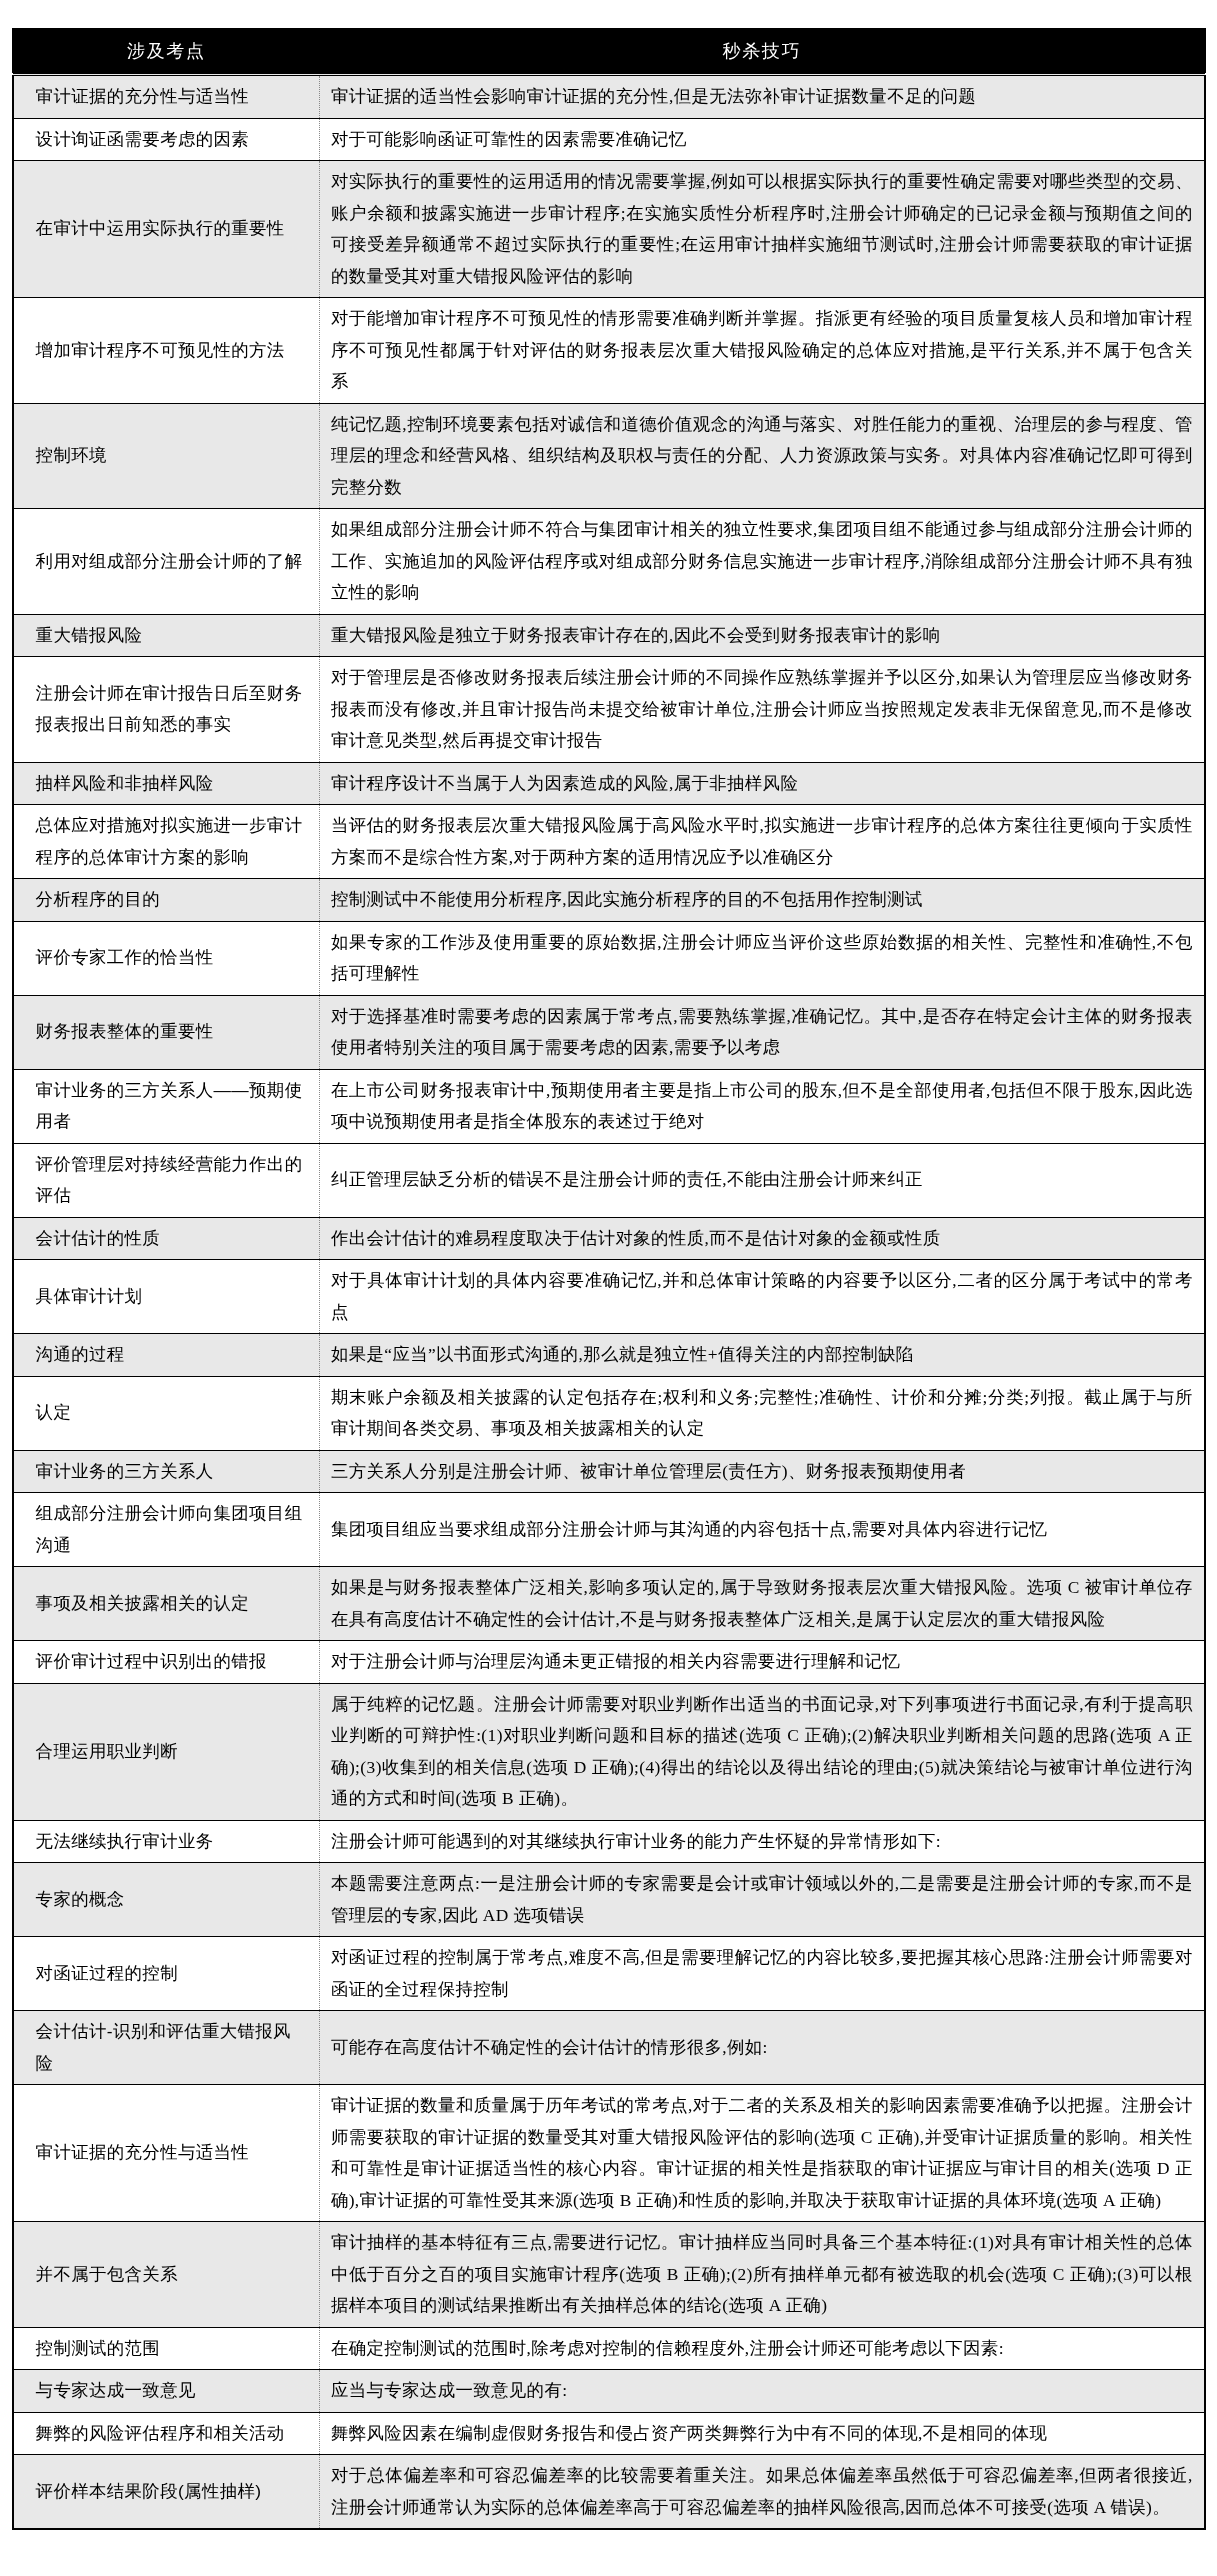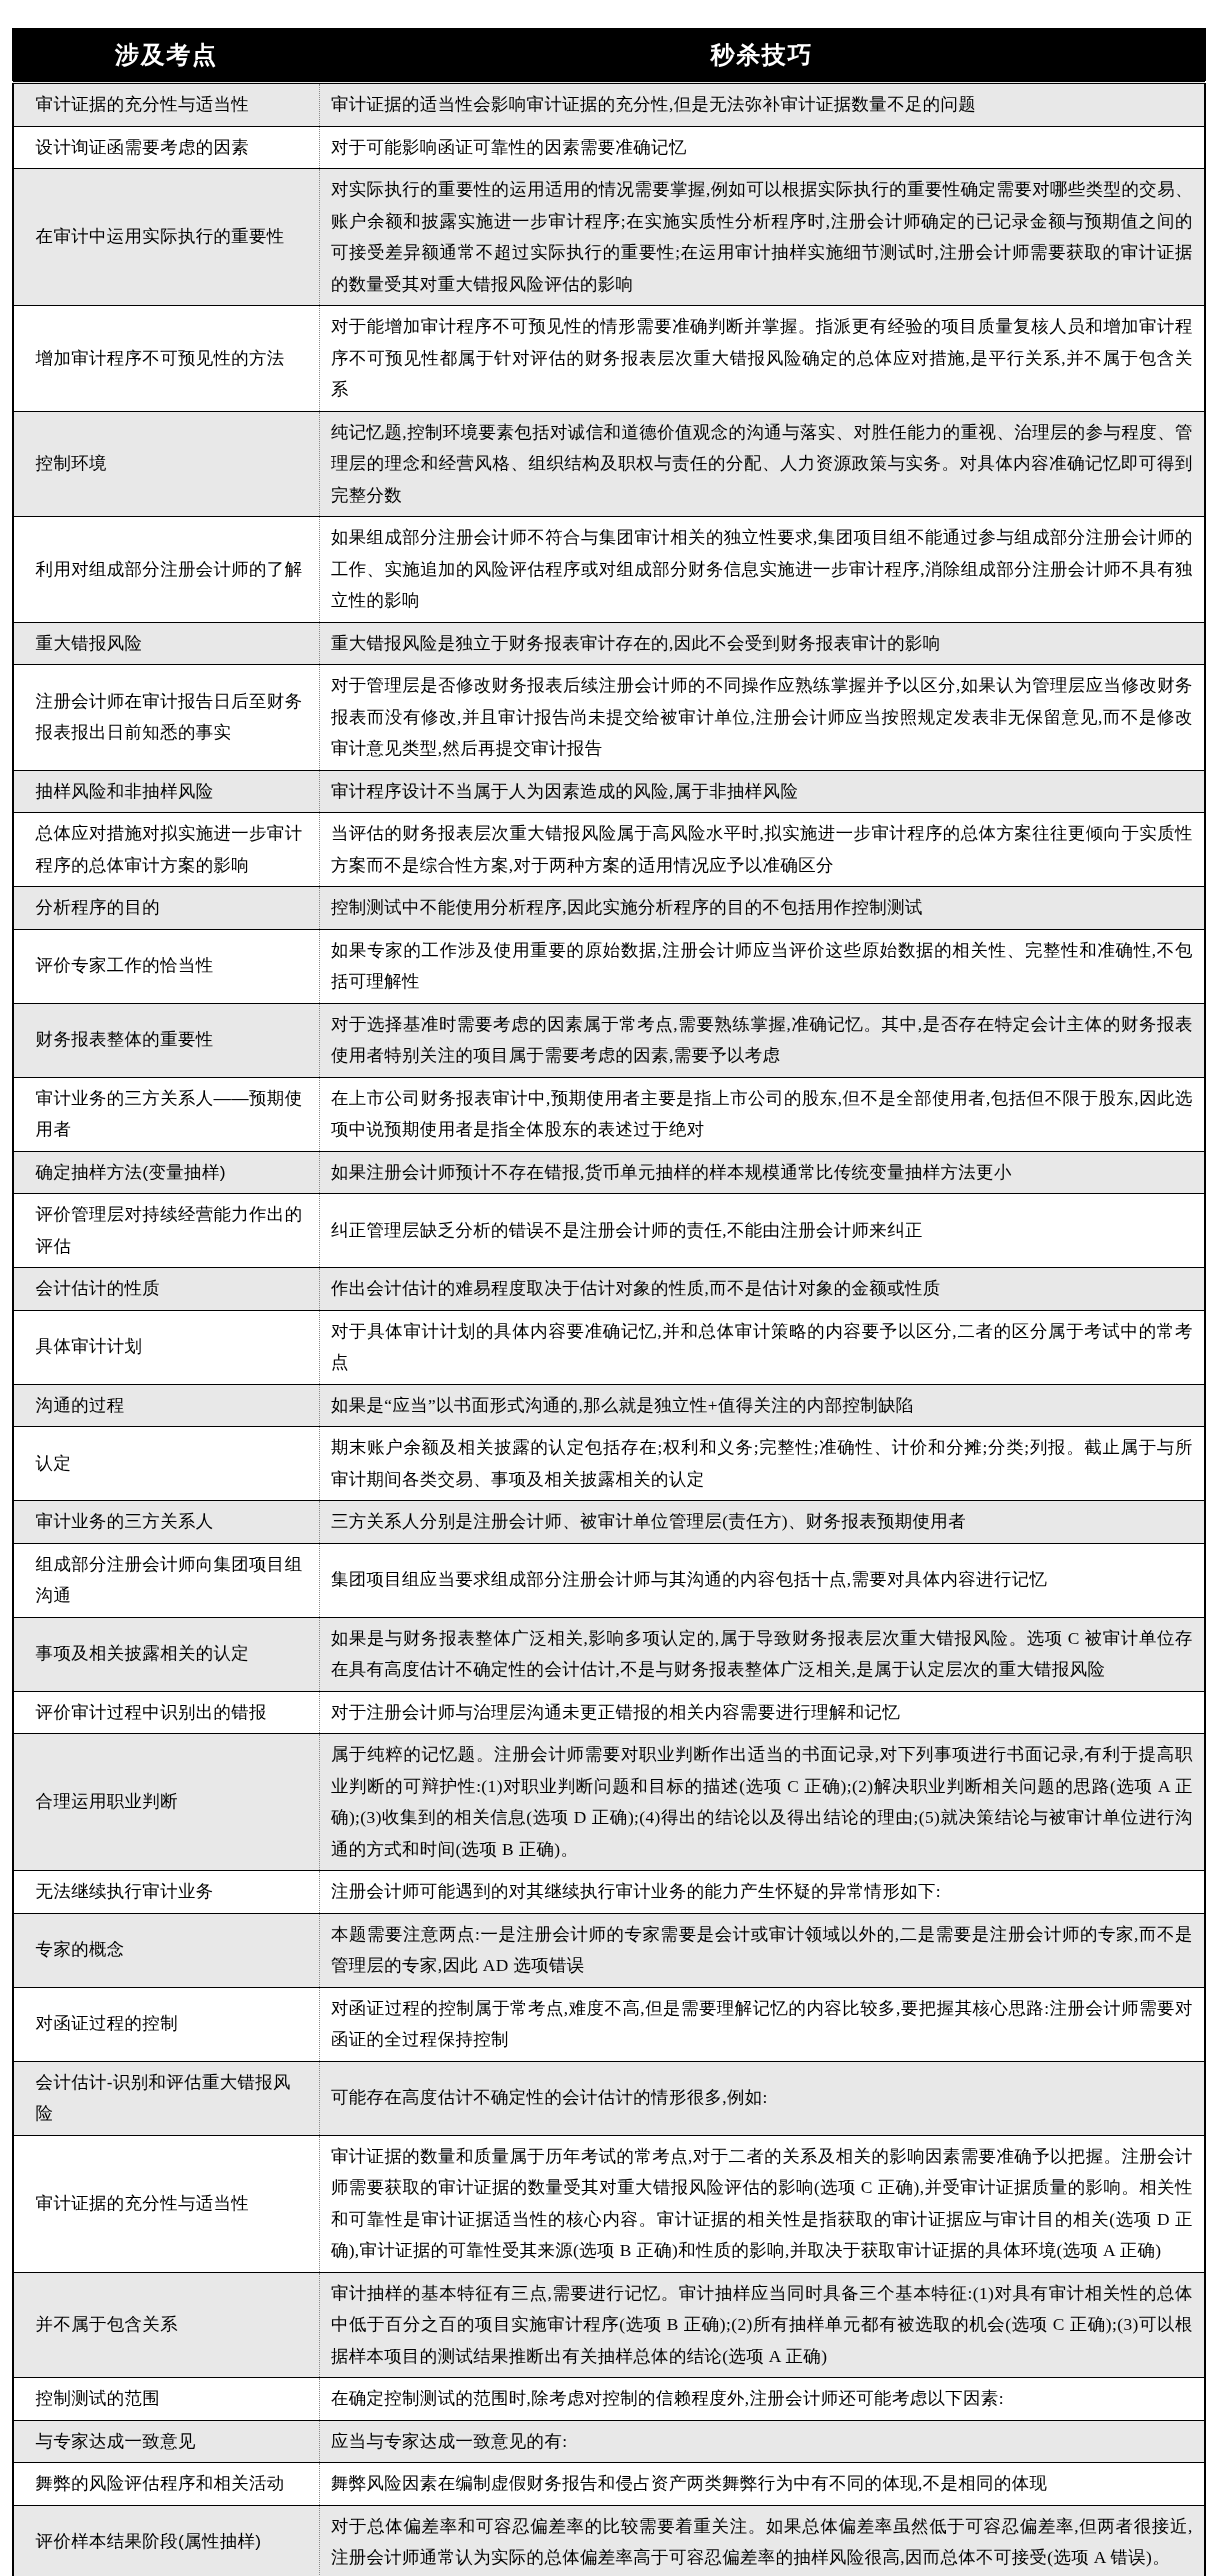--- a/index.html
+++ b/index.html
@@ -15,22 +15,22 @@
   table.tips {
     border-collapse: collapse;
     table-layout: fixed;
     width: 1194px;
     border: 2.5px solid #000000;
   }
   table.tips col.c-topic { width: 307px; }
   table.tips th {
     background: #000000;
     color: #ffffff;
-    font-weight: bold;
-    font-size: 24px;
+    font-weight: normal;
+    font-size: 18px;
     letter-spacing: 1.7px;
     padding: 9px 5px;
     border: 1.7px solid #000000;
     border-bottom: 4.1px double #000000;
     text-align: center;
   }
   table.tips td {
     border-top: 1.7px solid #000000;
     border-bottom: 1.7px solid #000000;
     font-size: 17.4px;
@@ -118,24 +118,20 @@
     <td class="tip">如果专家的工作涉及使用重要的原始数据,注册会计师应当评价这些原始数据的相关性、完整性和准确性,不包括可理解性</td>
   </tr>
         <tr class="alt">
     <td class="topic">财务报表整体的重要性</td>
     <td class="tip">对于选择基准时需要考虑的因素属于常考点,需要熟练掌握,准确记忆。其中,是否存在特定会计主体的财务报表使用者特别关注的项目属于需要考虑的因素,需要予以考虑</td>
   </tr>
         <tr>
     <td class="topic">审计业务的三方关系人——预期使用者</td>
     <td class="tip">在上市公司财务报表审计中,预期使用者主要是指上市公司的股东,但不是全部使用者,包括但不限于股东,因此选项中说预期使用者是指全体股东的表述过于绝对</td>
   </tr>
-        <tr class="alt">
-    <td class="topic">确定抽样方法(变量抽样)</td>
-    <td class="tip">如果注册会计师预计不存在错报,货币单元抽样的样本规模通常比传统变量抽样方法更小</td>
-  </tr>
         <tr>
     <td class="topic">评价管理层对持续经营能力作出的评估</td>
     <td class="tip">纠正管理层缺乏分析的错误不是注册会计师的责任,不能由注册会计师来纠正</td>
   </tr>
         <tr class="alt">
     <td class="topic">会计估计的性质</td>
     <td class="tip">作出会计估计的难易程度取决于估计对象的性质,而不是估计对象的金额或性质</td>
   </tr>
         <tr>
     <td class="topic">具体审计计划</td>

